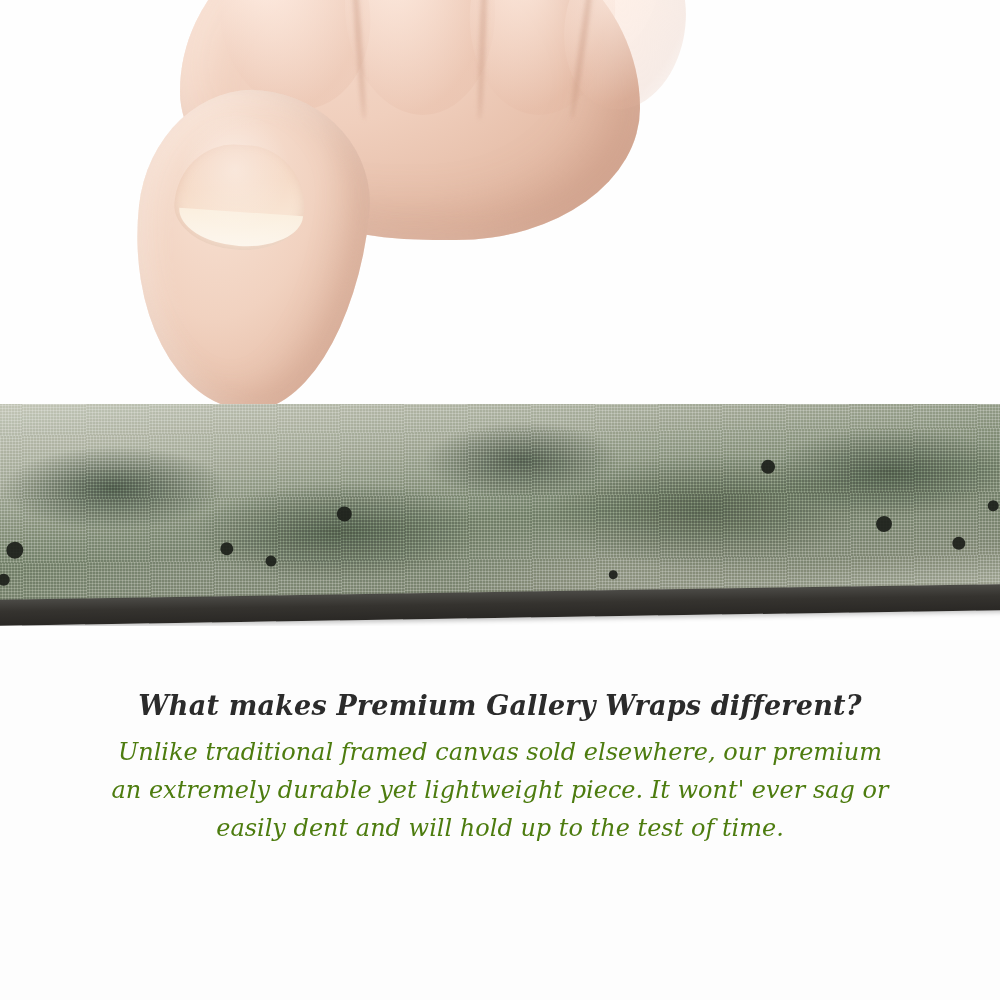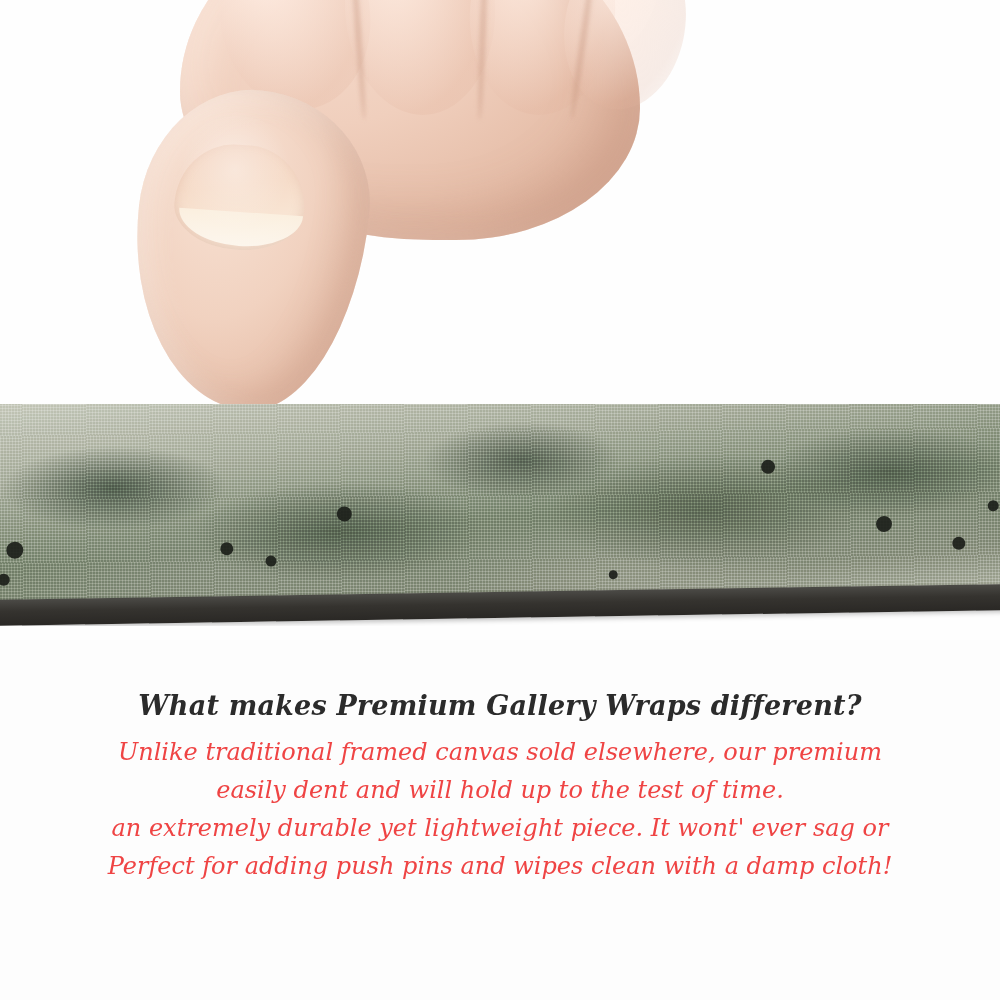--- a/index.html
+++ b/index.html
@@ -194,21 +194,21 @@
     font-size: 27px;
     font-style: italic;
     font-weight: 700;
     letter-spacing: 0.2px;
     margin-bottom: 12px;
   }
   .caption .body-line {
     font-size: 24px;
     font-style: italic;
     line-height: 38px;
-    color: #ef4444;
+    color: #4d7c0f;
   }
 </style>
 </head>
 <body>
 
 <div class="page">
 
   <div class="photo-area">
 
     <div class="hand">
@@ -242,18 +242,17 @@
         <div class="speck" style="left:996px; top:112px; width:11px; height:11px;"></div>
         <div class="speck" style="left:616px; top:176px; width:9px; height:9px;"></div>
       </div>
       <div class="strip-bottom"></div>
     </div>
   </div>
 
   <div class="caption">
     <div class="headline">What makes Premium Gallery Wraps different?</div>
     <div class="body-line">Unlike traditional framed canvas sold elsewhere, our premium</div>
+    <div class="body-line">an extremely durable yet lightweight piece. It wont' ever sag or</div>
     <div class="body-line">easily dent and will hold up to the test of time.</div>
-    <div class="body-line">an extremely durable yet lightweight piece. It wont' ever sag or</div>
-    <div class="body-line">Perfect for adding push pins and wipes clean with a damp cloth!</div>
   </div>
 
 </div>
 
 </body></html>

